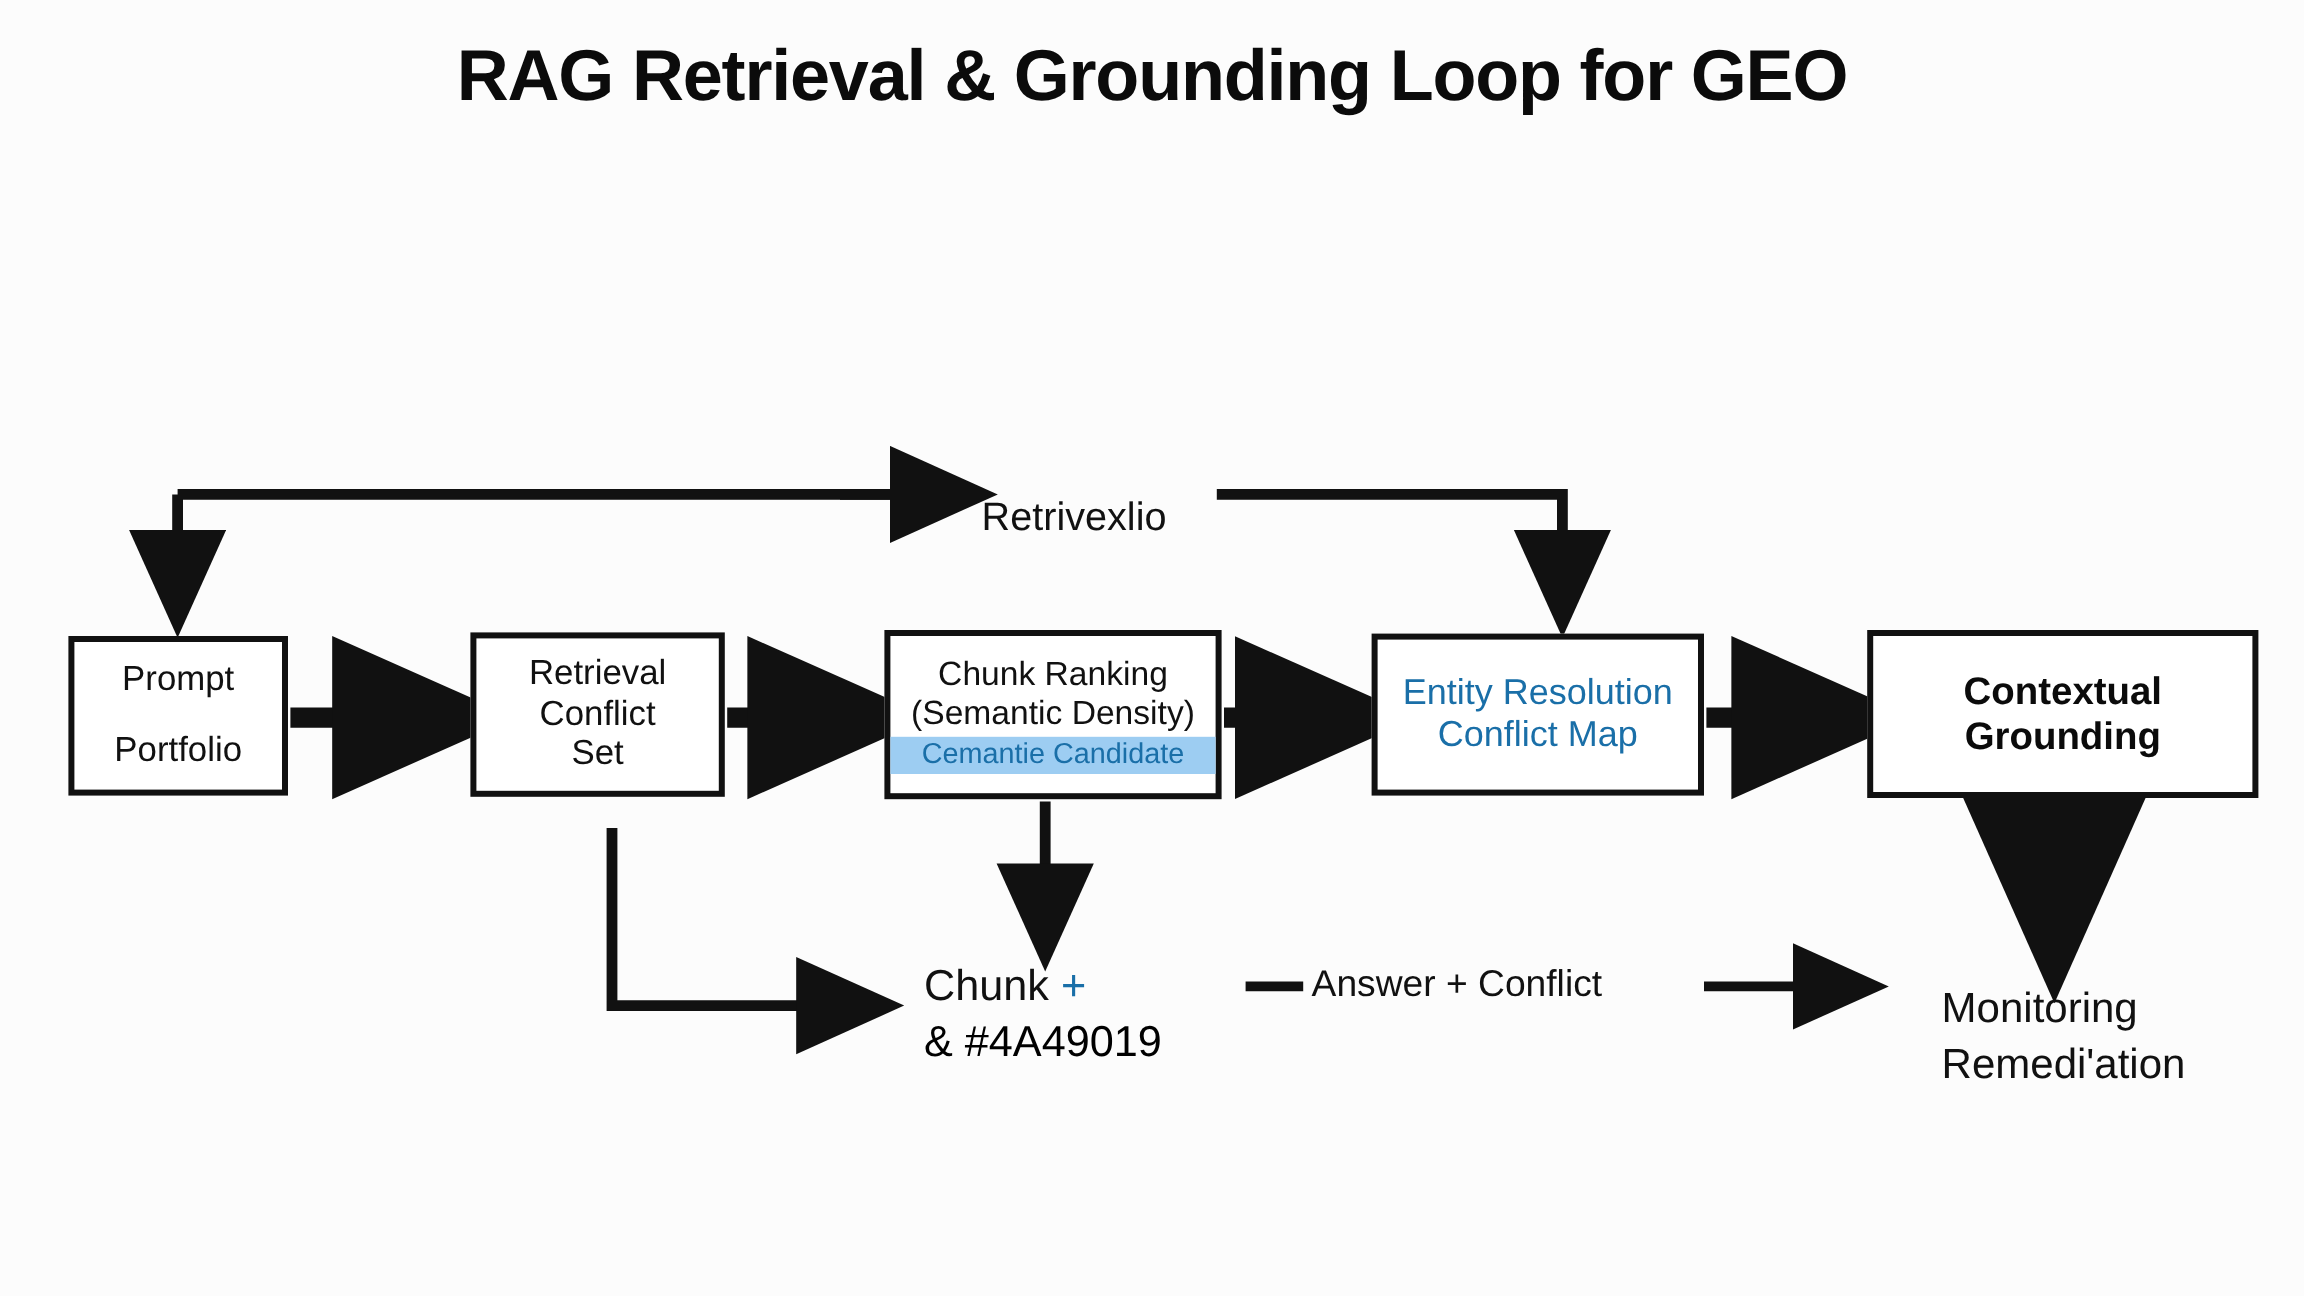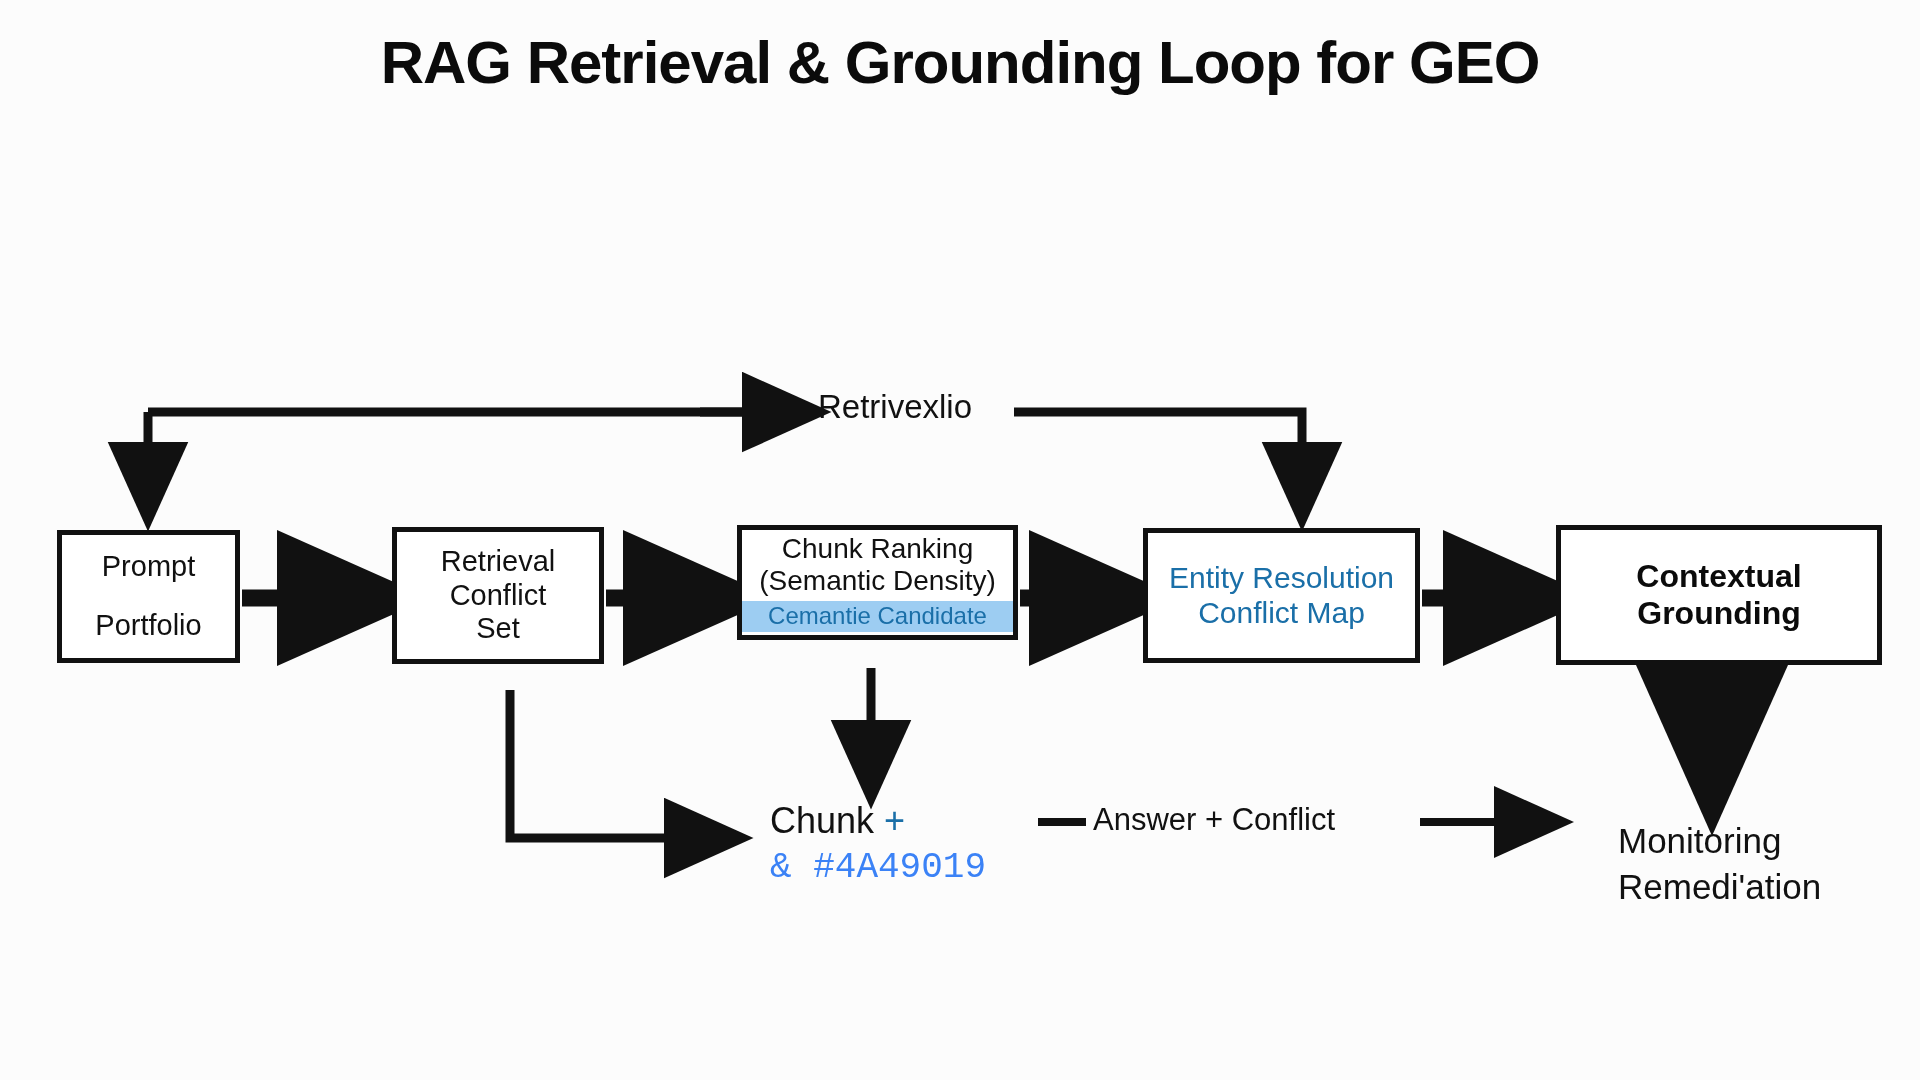--- a/index.html
+++ b/index.html
@@ -60,21 +60,21 @@
     text-align: center;
     line-height: 1.16;
   }
   .node .ln {
     display: block;
     white-space: nowrap;
   }
 
   #node-prompt   { left: 57px;   top: 530px; width: 183px; height: 133px; gap: 25px; }
   #node-retrieval{ left: 392px;  top: 527px; width: 212px; height: 137px; }
-  #node-chunk    { left: 737px;  top: 525px; width: 281px; height: 115px; }
+  #node-chunk    { left: 737px;  top: 525px; width: 281px; height: 141px; }
   #node-entity   { left: 1143px; top: 528px; width: 277px; height: 135px; }
   #node-context  { left: 1556px; top: 525px; width: 326px; height: 140px; }
 
   .node .ln {
     font-size: 29px;
     color: #111111;
   }
   #node-chunk .ln { font-size: 28px; }
   #node-entity .ln { font-size: 30px; color: #1a6fa8; }
   #node-context .ln { font-size: 32px; font-weight: bold; color: #0b0b0b; }
@@ -94,32 +94,32 @@
 
   
   .flabel {
     position: absolute;
     white-space: nowrap;
     color: #111111;
   }
 
   #label-loop {
     left: 818px;
-    top: 388px;
+    top: 412px;
     font-size: 33px;
   }
 
   #label-answer {
     left: 770px;
     top: 798px;
     font-size: 36px;
     line-height: 1.3;
   }
   #label-answer .blue { color: #1a6fa8; }
-  #label-answer .l2 { display: block; color: #3b82f6; font-family: Liberation Mono, monospace; }
+  #label-answer .l2 { display: block; color: #000000; }
 
   #label-citations {
     left: 1093px;
     top: 802px;
     font-size: 31px;
   }
 
   #label-monitoring {
     left: 1574px;
     top: 818px;

